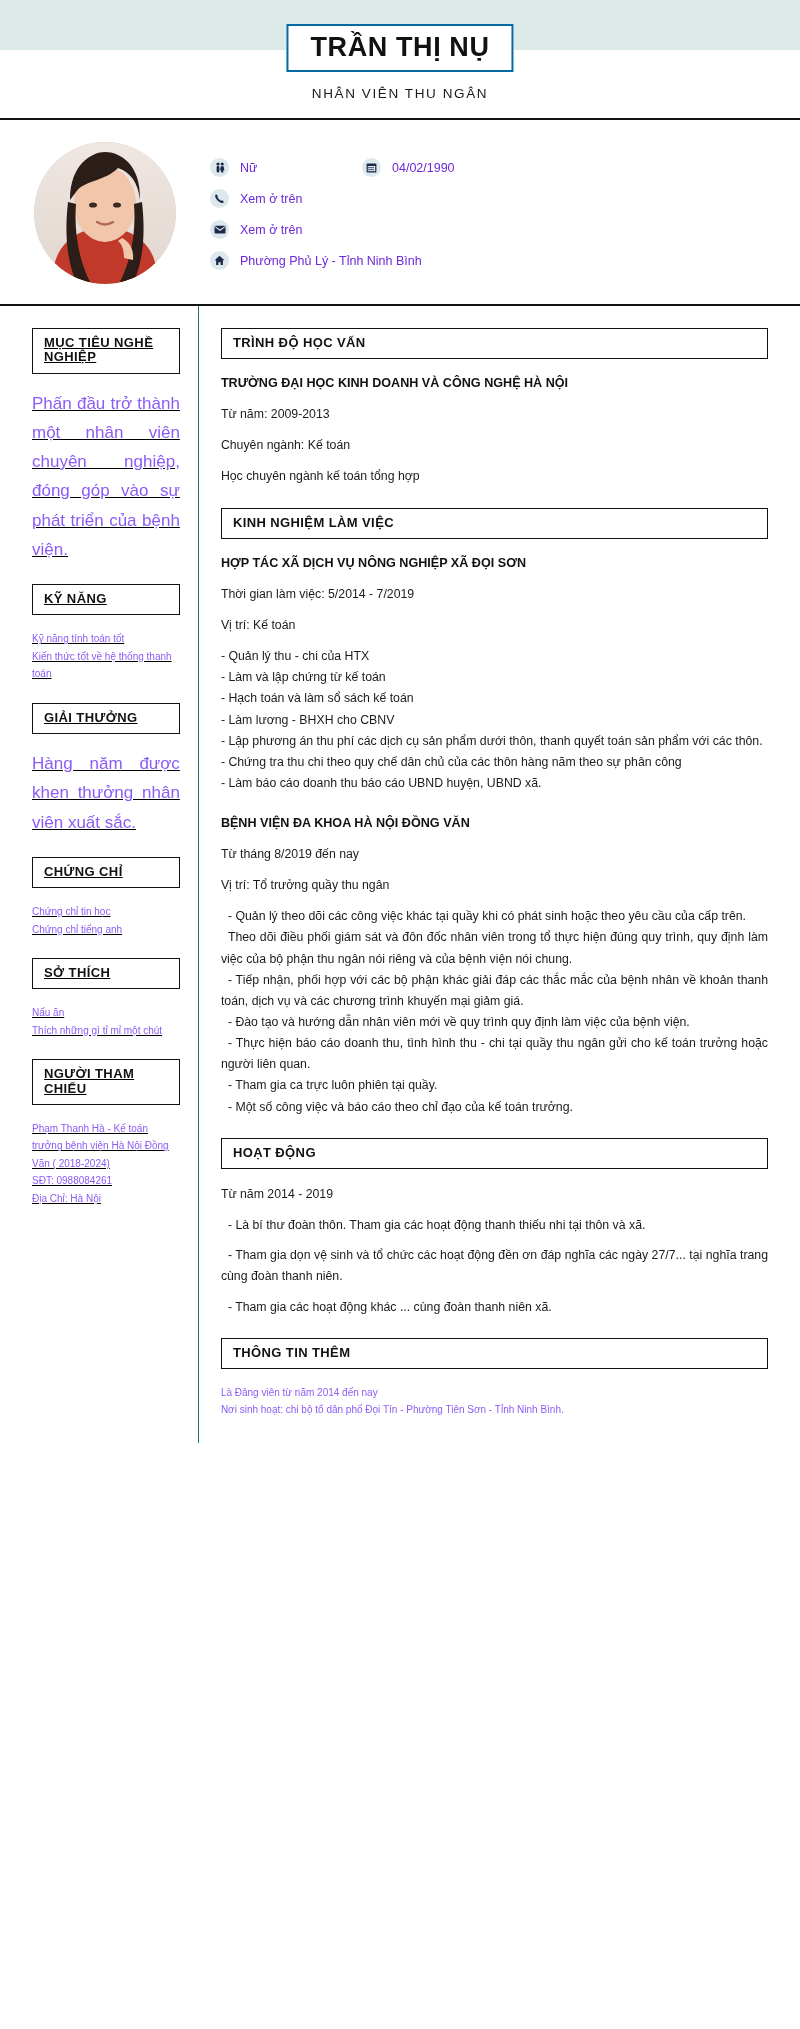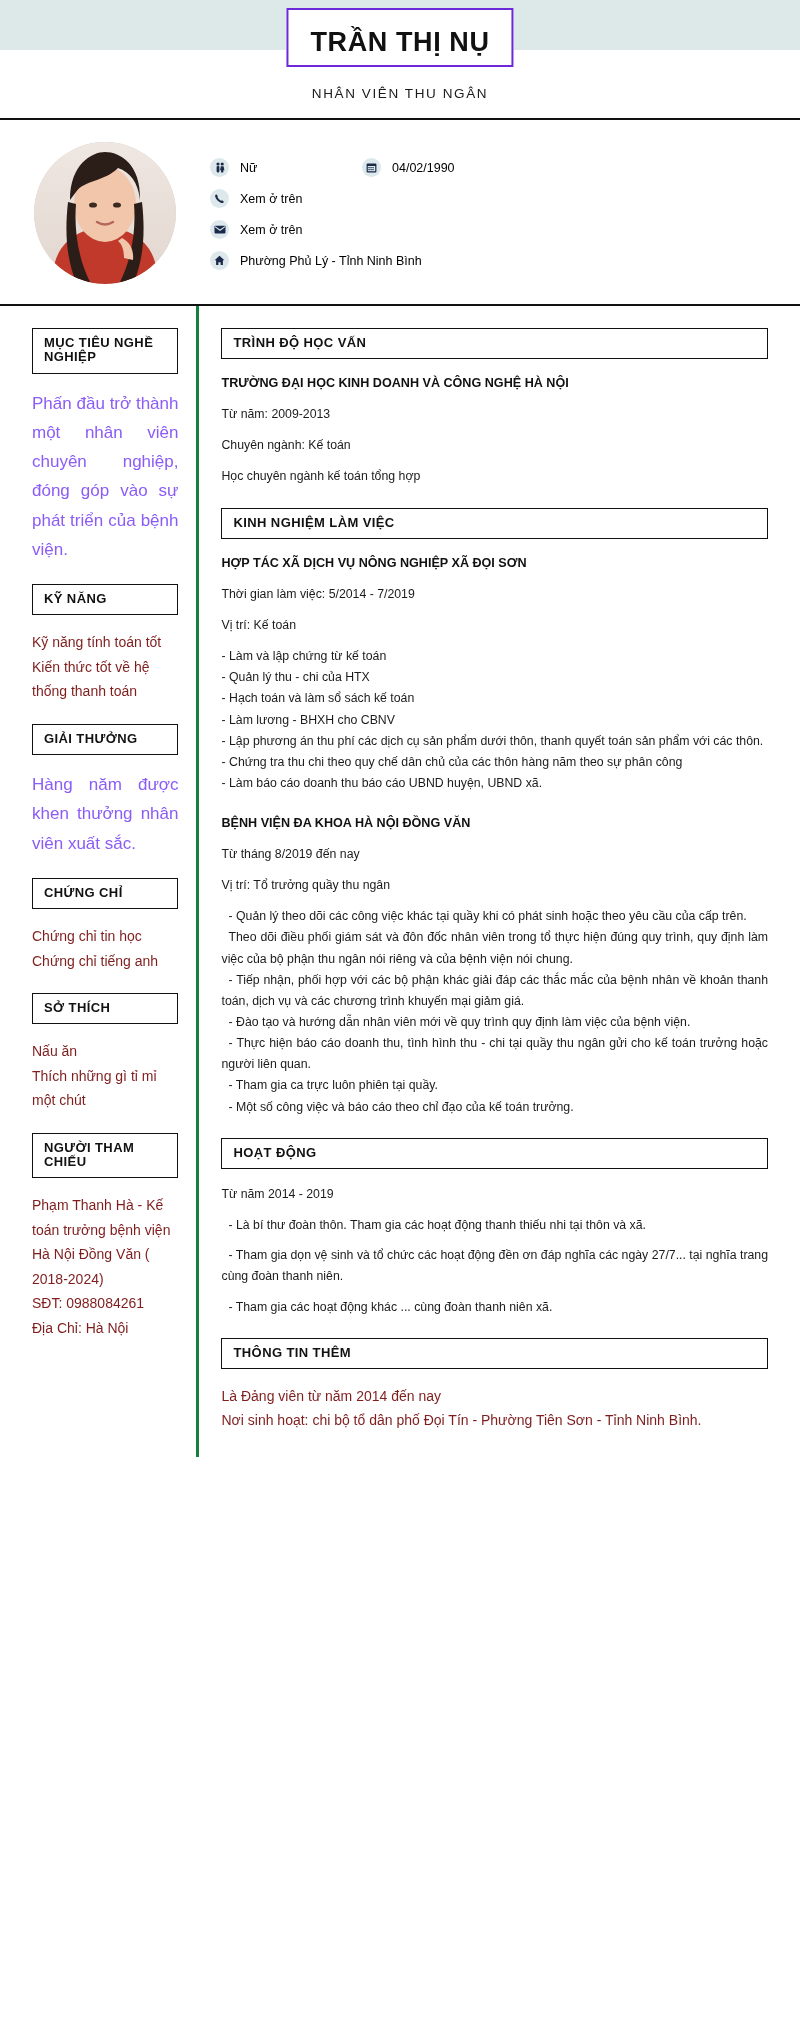--- a/index.html
+++ b/index.html
@@ -19,25 +19,25 @@
 
   
   .header-band {
     position: relative;
     height: 50px;
     background: #dde8e8;
   }
   .name-plate {
     position: absolute;
     left: 50%;
-    top: 8px;
+    top: 24px;
     transform: translateX(-50%);
-    border: 2px solid #6d28d9;
+    border: 2px solid #0369a1;
     background: #ffffff;
-    padding: 18px 22px 9px 22px;
+    padding: 7px 22px 9px 22px;
     z-index: 3;
     white-space: nowrap;
   }
   .name-plate .name {
     font-size: 27px;
     font-weight: bold;
     letter-spacing: 0.6px;
     color: #111;
     line-height: 1.05;
   }
@@ -76,21 +76,21 @@
     grid-template-columns: 152px 1fr;
     row-gap: 12px;
     padding-left: 8px;
     padding-top: 2px;
   }
   .contact-item {
     display: flex;
     align-items: center;
     gap: 11px;
     font-size: 12.5px;
-    color: #000000;
+    color: #6d28d9;
   }
   .contact-item.full { grid-column: 1 / span 2; }
   .ico {
     flex: 0 0 auto;
     width: 19px; height: 19px;
     border-radius: 50%;
     background: #dde8ec;
     display: flex; align-items: center; justify-content: center;
     color: #1b2a4a;
   }
@@ -100,21 +100,22 @@
 
   
   .columns {
     display: flex;
     align-items: stretch;
     padding: 0;
   }
   .col-left {
     width: 292px;
     padding: 22px 18px 24px 32px;
-    border-right: 3px solid #15803d;
+    border-right: 1px solid #15803d;
+    text-decoration: underline;
   }
   .col-right {
     flex: 1 1 auto;
     padding: 22px 32px 24px 22px;
   }
 
   .sec-head {
     border: 1.5px solid #111;
     padding: 7px 11px 8px 11px;
     margin-bottom: 15px;
@@ -128,21 +129,21 @@
     color: #111;
     line-height: 1.1;
   }
 
   .body-text {
     font-size: 17px;
     line-height: 1.72;
     color: #8b5cf6;
     text-align: justify;
   }
-  .line { font-size: 14px; line-height: 1.75; color: #7f1d1d; }
+  .line { font-size: 10px; line-height: 1.75; color: #8b5cf6; }
   .gap-sm { height: 9px; }
 
   .entry-title {
     font-size: 12.6px;
     font-weight: bold;
     color: #111;
     line-height: 1.5;
     margin-bottom: 11px;
   }
   .entry-line {
@@ -330,22 +331,22 @@
 
       <div class="sec-head">
         <div class="sec-title">KINH NGHIỆM LÀM VIỆC</div>
       </div>
 
       <div class="entry-block">
         <div class="entry-title">HỢP TÁC XÃ DỊCH VỤ NÔNG NGHIỆP XÃ ĐỌI SƠN</div>
         <div class="entry-line">Thời gian làm việc: 5/2014 - 7/2019</div>
         <div class="entry-line">Vị trí: Kế toán</div>
         <div class="bullets">
+          <div class="bullet">- Quản lý thu - chi của HTX</div>
           <div class="bullet">- Làm và lập chứng từ kế toán</div>
-          <div class="bullet">- Quản lý thu - chi của HTX</div>
           <div class="bullet">- Hạch toán và làm sổ sách kế toán</div>
           <div class="bullet">- Làm lương - BHXH cho CBNV</div>
           <div class="bullet">- Lập phương án thu phí các dịch cụ sản phẩm dưới thôn, thanh quyết toán sản phẩm với các thôn.</div>
           <div class="bullet">- Chứng tra thu chi theo quy chế dân chủ của các thôn hàng năm theo sự phân công</div>
           <div class="bullet">- Làm  báo cáo doanh thu báo cáo UBND huyện, UBND xã.</div>
         </div>
       </div>
 
       <div class="entry-block">
         <div class="entry-title">BỆNH VIỆN ĐA KHOA HÀ NỘI ĐỒNG VĂN</div>

